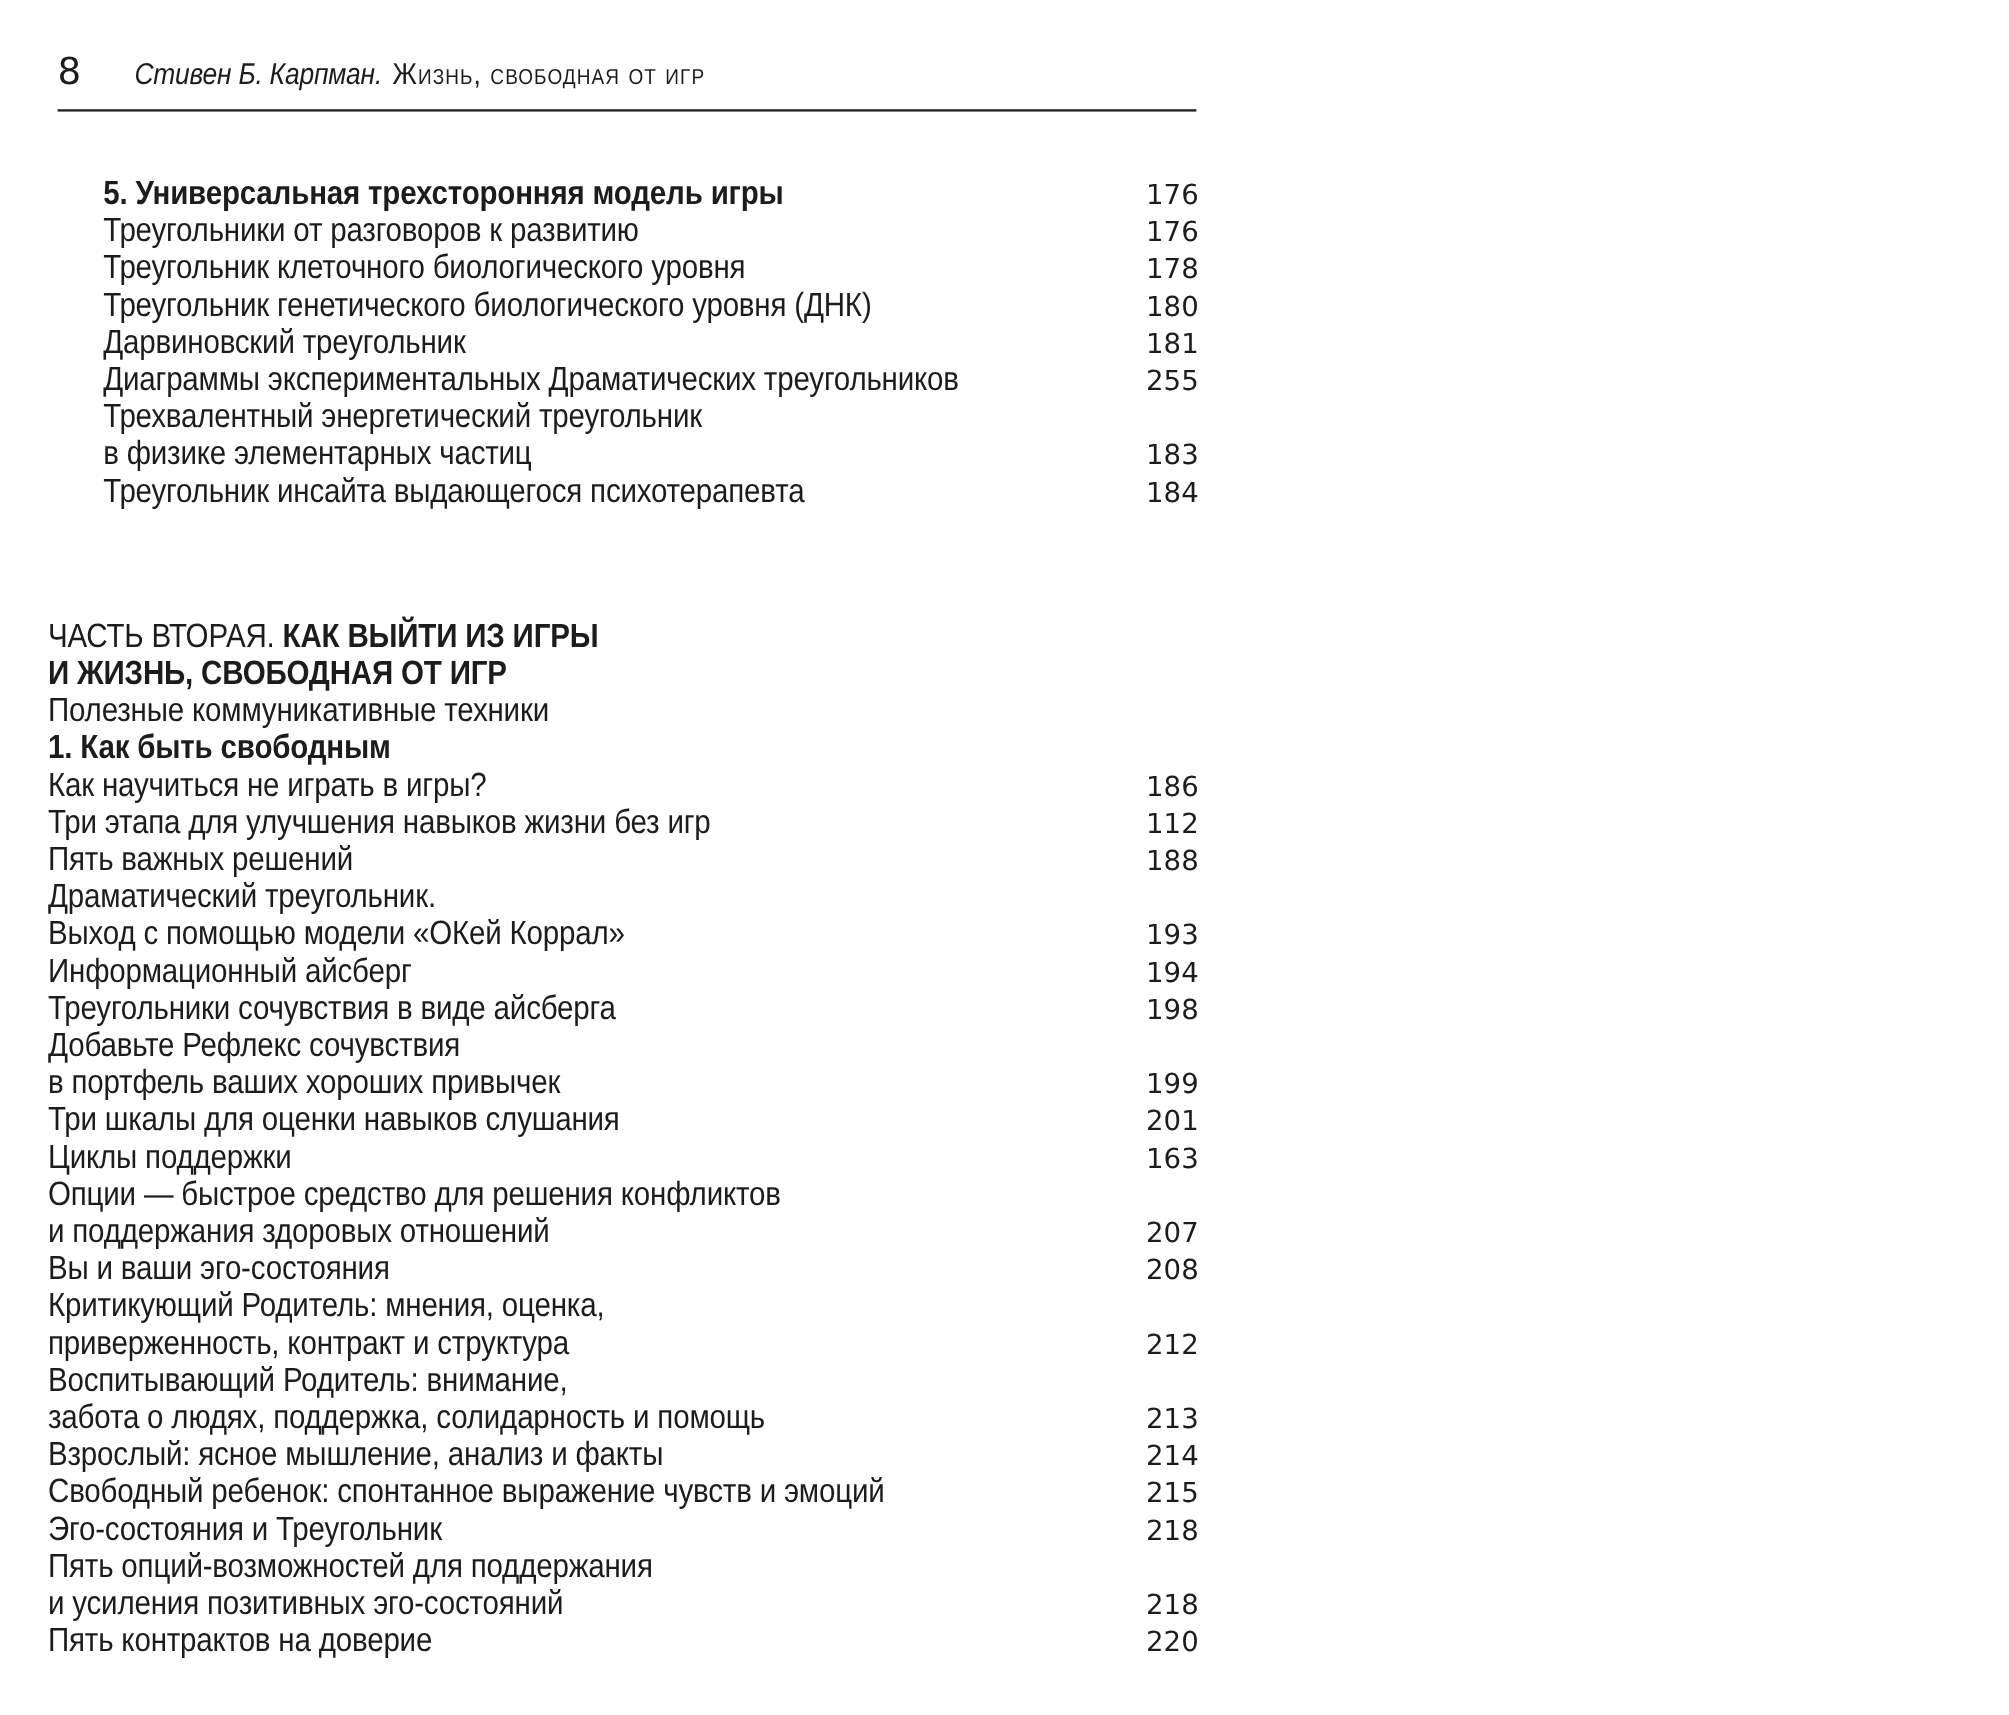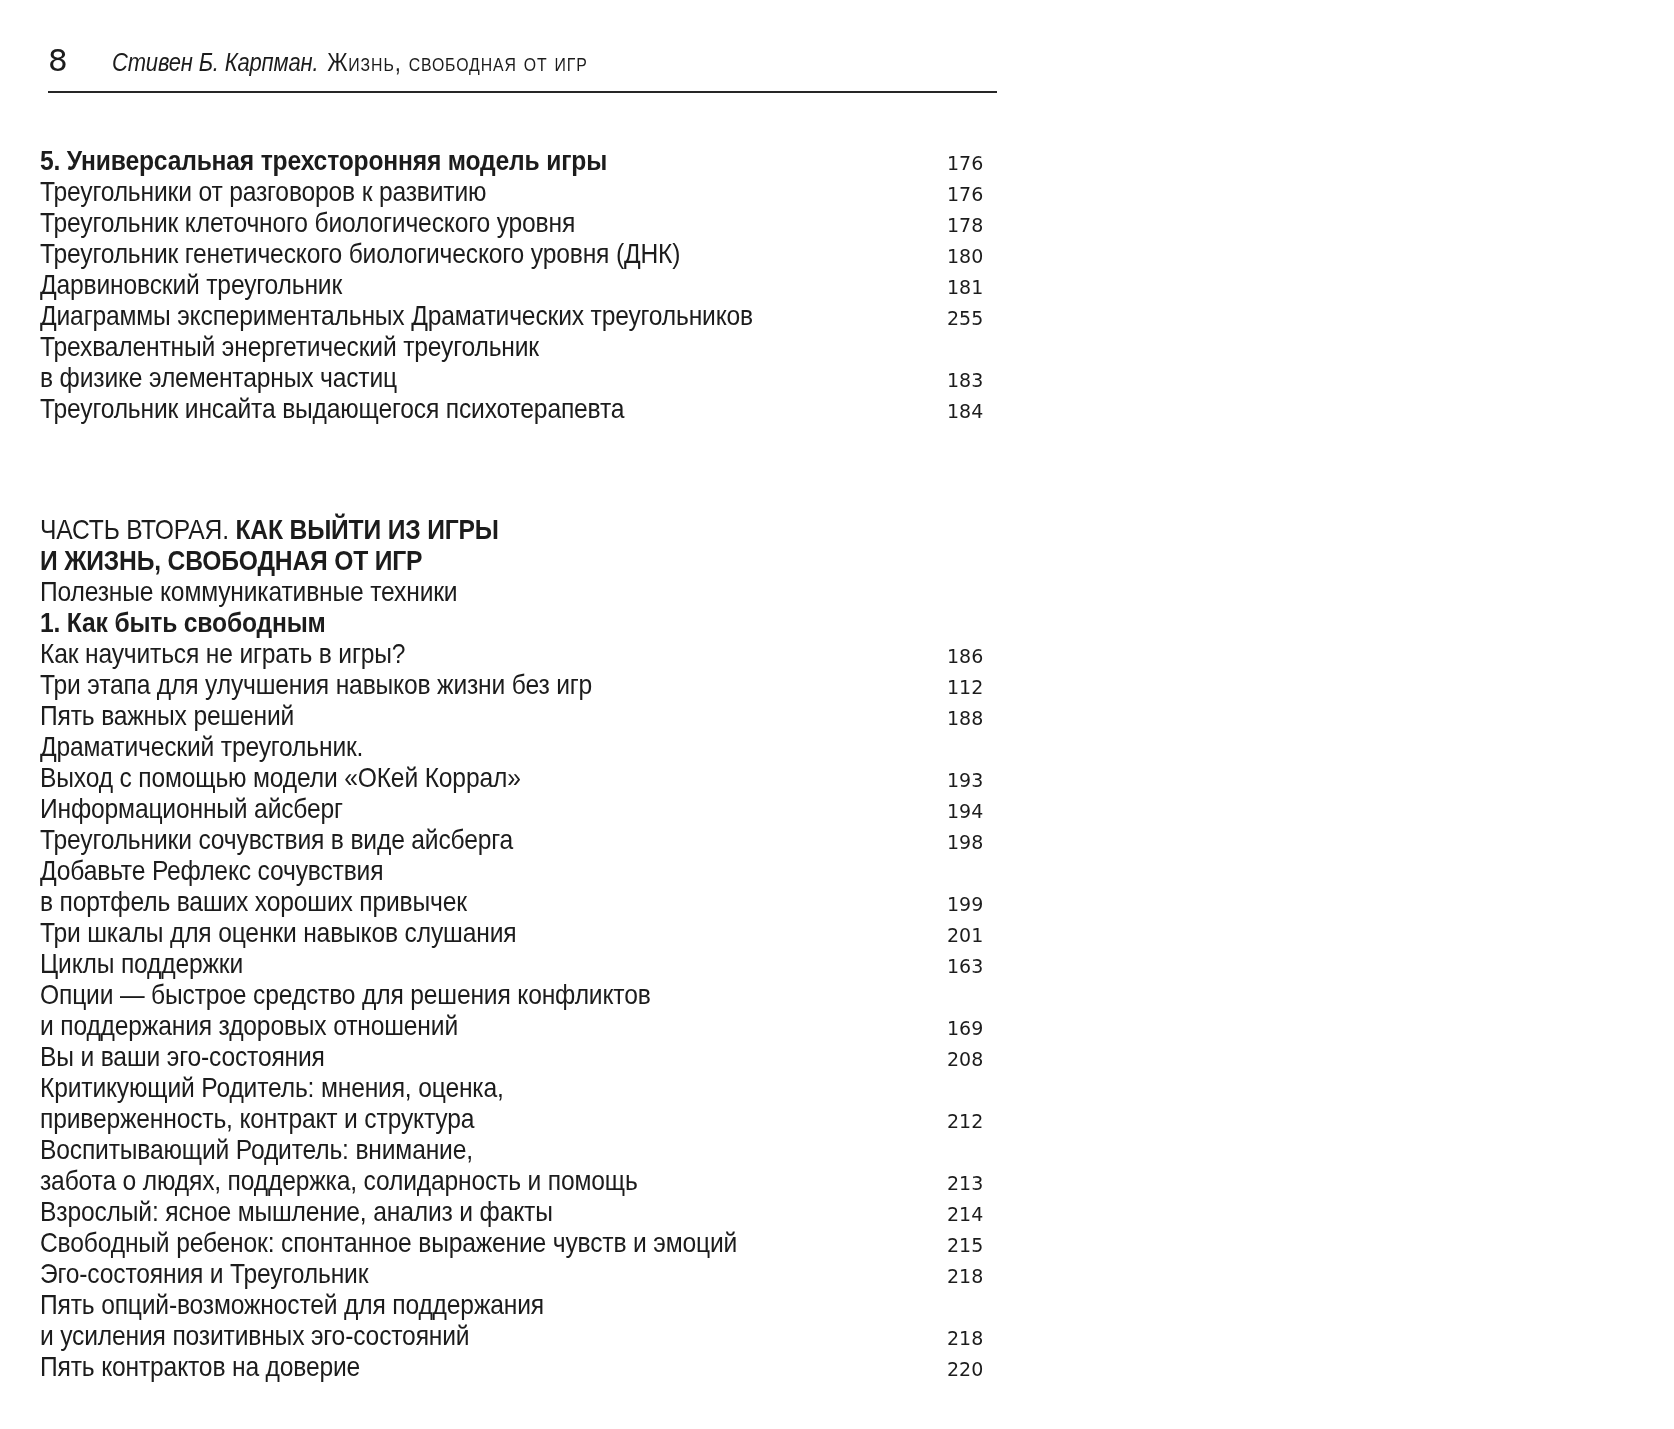--- a/index.html
+++ b/index.html
@@ -32,31 +32,31 @@
     margin:13px 0 0 48px;width:949px;height:0;
     border-top:2px solid var(--rule);
   }
   
   .condense{
     display:inline-block;transform:scaleX(0.88);transform-origin:0 50%;
     white-space:nowrap;letter-spacing:-0.2px;
   }
   
   .toc{margin-left:40px;width:967px;}
-  .toc-section--part-one{margin-top:52px;}
+  .toc-section--part-one{margin-top:52px;margin-left:46px;}
   .toc-section--part-two{margin-top:90px;}
   .toc-row{
     display:flex;justify-content:space-between;align-items:baseline;
     height:31px;line-height:31px;
   }
   .toc-title{font-size:28px;flex:1 1 auto;overflow:visible;}
   .toc-title .bold{font-weight:bold;}
   .toc-page{
-    font-family:"DejaVu Sans",sans-serif;font-size:19px;
-    flex:0 0 auto;text-align:left;min-width:60px;
+    font-family:"DejaVu Sans",sans-serif;font-size:23px;
+    flex:0 0 auto;text-align:center;min-width:60px;
   }
 </style>
 </head>
 <body>
 
 <div class="page">
 
   <header class="running-head">
     <span class="folio">8</span>
     <span class="head-text condense">
@@ -157,21 +157,21 @@
         </div>
         <div class="toc-row">
           <span class="toc-title"><span class="condense"><span>Циклы поддержки</span></span></span>
           <span class="toc-page">163</span>
         </div>
         <div class="toc-row">
           <span class="toc-title"><span class="condense"><span>Опции — быстрое средство для решения конфликтов</span></span></span>
         </div>
         <div class="toc-row">
           <span class="toc-title"><span class="condense"><span>и поддержания здоровых отношений</span></span></span>
-          <span class="toc-page">169</span>
+          <span class="toc-page">207</span>
         </div>
         <div class="toc-row">
           <span class="toc-title"><span class="condense"><span>Вы и ваши эго-состояния</span></span></span>
           <span class="toc-page">208</span>
         </div>
         <div class="toc-row">
           <span class="toc-title"><span class="condense"><span>Критикующий Родитель: мнения, оценка,</span></span></span>
         </div>
         <div class="toc-row">
           <span class="toc-title"><span class="condense"><span>приверженность, контракт и структура</span></span></span>

